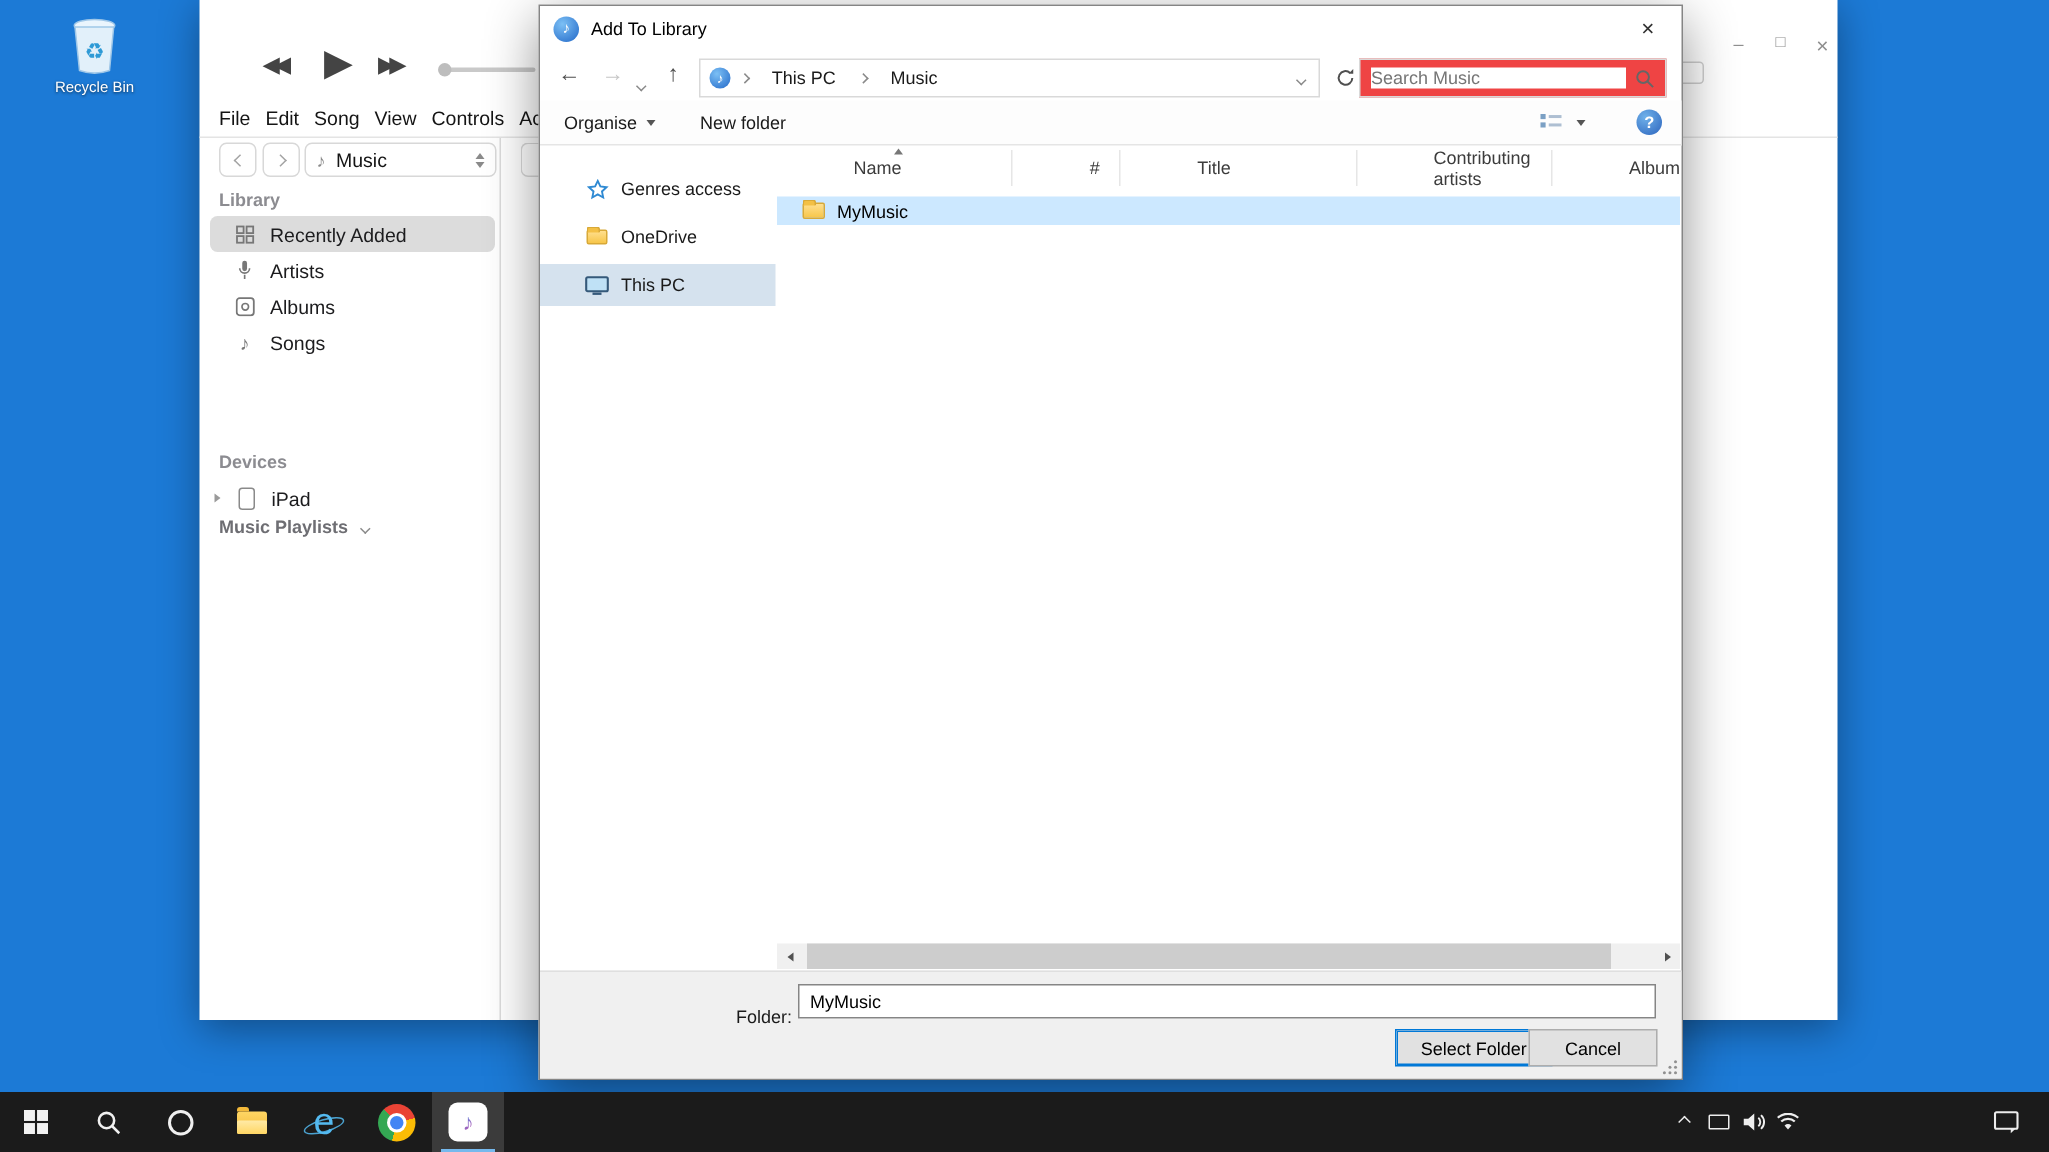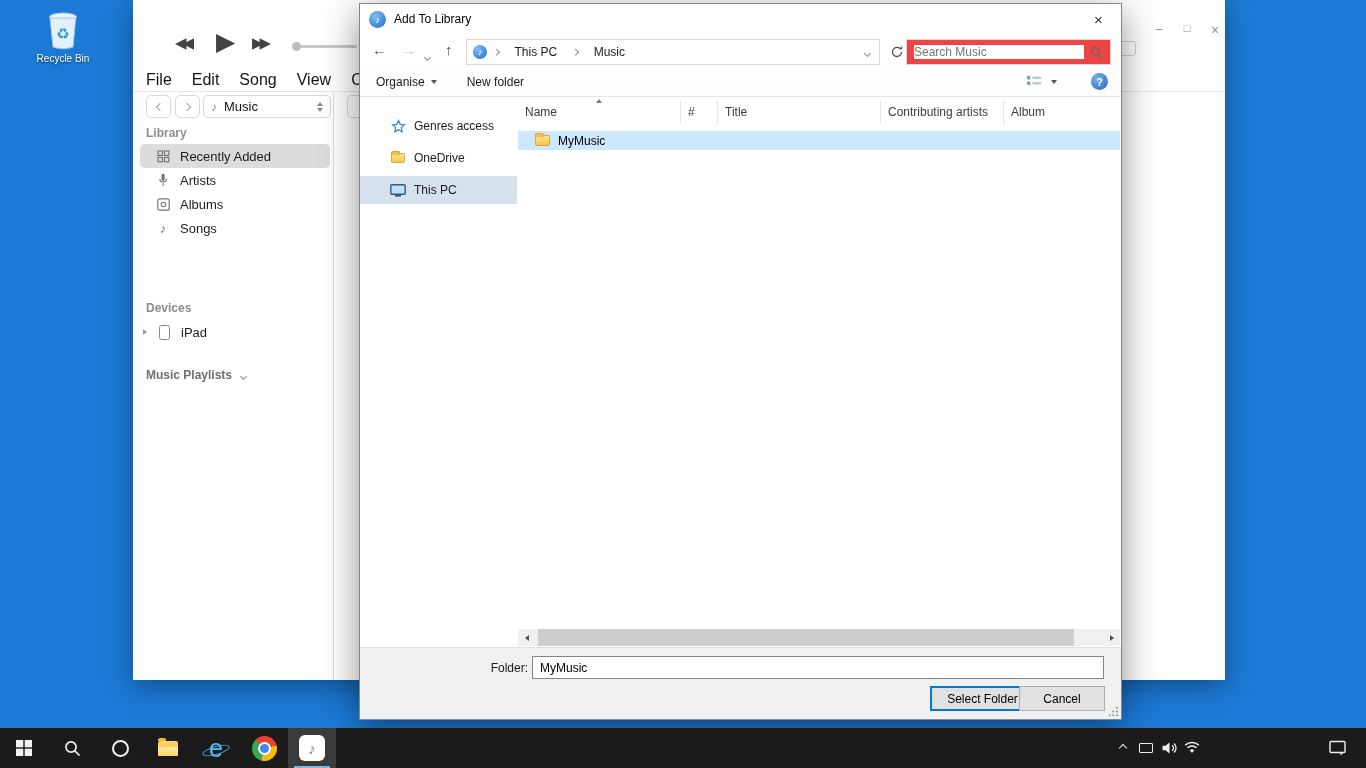--- a/index.html
+++ b/index.html
@@ -18,21 +18,21 @@
   
   .win { position:absolute; left:133px; top:0; width:1092px; height:680px; background:#fff; box-shadow:0 6px 26px rgba(0,0,0,.38); }
   .tr-rew  { position:absolute; left:42px;  top:34px; font-size:15px; letter-spacing:-4px; color:#444; }
   .tr-play { position:absolute; left:83px;  top:27px; font-size:25px; color:#444; }
   .tr-ffw  { position:absolute; left:119px; top:34px; font-size:15px; letter-spacing:-4px; color:#444; }
   .tr-vol  { position:absolute; left:160px; top:45px; width:64px; height:3px; background:#c9c9c9; border-radius:2px; }
   .tr-vol::before { content:''; position:absolute; left:-1px; top:-3px; width:9px; height:9px; border-radius:50%; background:#bdbdbd; }
   .win-controls { position:absolute; left:1020px; top:22px; display:flex; gap:16px; color:#8f8f8f; }
   .win-controls span { width:12px; text-align:center; }
   .partial-search { position:absolute; left:945px; top:41px; width:58px; height:15px; border:1px solid #cfcfcf; border-radius:3px; background:#fff; }
-  .menubar { position:absolute; left:13px; top:71px; display:flex; gap:20px; font-size:16px; color:#141414; white-space:nowrap; }
+  .menubar { position:absolute; left:13px; top:71px; display:flex; gap:10px; font-size:13px; color:#141414; white-space:nowrap; }
   .menubar span { cursor:default; }
   .win-hline { position:absolute; left:0; right:0; top:91px; border-top:1px solid #e4e4e4; }
   .win-vline { position:absolute; left:200px; top:92px; bottom:0; border-left:1px solid #dcdcdc; }
 
   .navbtn { position:absolute; top:95px; width:25px; height:23px; border:1px solid #d8d8d8; border-radius:5px; display:flex; align-items:center; justify-content:center; background:#fff; }
   .chv { display:inline-block; width:6px; height:6px; border-left:1.6px solid #a3a3a3; border-bottom:1.6px solid #a3a3a3; }
   .chv.l { transform:rotate(45deg); margin-left:2px; }
   .chv.r { transform:rotate(-135deg); margin-right:2px; }
   .chv-down { display:inline-block; width:5px; height:5px; border-right:1.4px solid #8a8a8a; border-bottom:1.4px solid #8a8a8a; transform:rotate(45deg); }
   .chv-sep { display:inline-block; width:4.5px; height:4.5px; border-right:1.3px solid #8a8a8a; border-bottom:1.3px solid #8a8a8a; transform:rotate(-45deg); }
@@ -74,35 +74,35 @@
   .tb-organise { margin-left:16px; display:flex; align-items:center; gap:6px; }
   .caret-dn { width:0; height:0; border-left:3.5px solid transparent; border-right:3.5px solid transparent; border-top:4px solid #555; }
   .tb-newfolder { margin-left:30px; }
   .tb-right { margin-left:auto; margin-right:13px; display:flex; align-items:center; gap:9px; }
   .help { width:17px; height:17px; border-radius:50%; background:radial-gradient(circle at 35% 30%, #6fb1ea, #2c64bd); color:#fff; font-weight:bold; font-size:11px; display:flex; align-items:center; justify-content:center; }
 
   .side-item { position:absolute; left:0; width:157px; height:28px; display:flex; align-items:center; gap:8px; padding-left:30px; font-size:12px; color:#1a1a1a; cursor:default; }
   .side-item.selected { background:#d5e2ee; }
 
   .list-hdr { position:absolute; top:96px; left:158px; right:1px; height:24px; display:flex; font-size:12px; color:#3c3c3c; }
-  .col { display:flex; align-items:center; padding-left:7px; border-right:1px solid #e6e6e6; height:100%; }
+  .col { display:flex; align-items:center; padding-left:7px; border-right:1px solid #e6e6e6; height:100%;margin-left:44px; }
   .sort-up { position:absolute; top:95px; left:236px; width:0; height:0; border-left:3.5px solid transparent; border-right:3.5px solid transparent; border-bottom:4px solid #777; }
   .file-row { position:absolute; top:127px; left:158px; right:1px; height:19px; background:var(--selection,#cce8ff); display:flex; align-items:center; gap:8px; padding-left:17px; font-size:12px; color:#000; }
   .folder-ic { width:15px; height:11px; background:linear-gradient(#ffdf8e,#f7c64a); border:1px solid #d8a938; border-radius:1.5px; position:relative; flex:none; }
   .folder-ic::before { content:''; position:absolute; top:-3.5px; left:-1px; width:7px; height:3px; background:#f3c045; border:1px solid #d8a938; border-bottom:none; border-radius:2px 2px 0 0; }
 
   .hscroll { position:absolute; left:158px; right:1px; top:625px; height:17px; background:#f0f0f0; display:flex; }
   .hs-btn { width:17px; height:17px; display:flex; align-items:center; justify-content:center; flex:none; }
   .hs-track { position:relative; flex:1; }
   .hs-thumb { position:absolute; left:3px; top:0; width:536px; height:17px; background:#cdcdcd; }
   .tri-l4 { width:0; height:0; border-right:4.5px solid #515151; border-top:3.5px solid transparent; border-bottom:3.5px solid transparent; }
   .tri-r4 { width:0; height:0; border-left:4.5px solid #515151; border-top:3.5px solid transparent; border-bottom:3.5px solid transparent; }
 
   .dlg-footer { position:absolute; left:0; right:0; bottom:0; height:72px; background:#f0f0f0; border-top:1px solid #dfdfdf; }
-  .folder-label { position:absolute; left:112px; top:13px; width:56px; text-align:right; font-size:12px; color:#1a1a1a; }
+  .folder-label { position:absolute; left:112px; top:23px; width:56px; text-align:right; font-size:12px; color:#1a1a1a; }
   .folder-input { position:absolute; left:172px; top:8px; width:572px; height:23px; border:1px solid #858585; padding:0 7px; font-size:12px; color:#000; font-family:"Liberation Sans",sans-serif; }
   .btn { position:absolute; top:38px; height:25px; font-size:12px; background:#e1e1e1; border:1px solid #adadad; font-family:"Liberation Sans",sans-serif; }
   .btn.primary { left:540px; width:105px; border-color:#0078d7; box-shadow:inset 0 0 0 1px var(--accent,#0078d7);margin-left:30px; }
   .btn.cancel  { left:659px; width:86px; }
 
   
   .taskbar { position:absolute; left:0; right:0; bottom:0; height:40px; background:var(--taskbar,#1b1b1b); display:flex; }
   .tb-btn { width:48px; height:40px; display:flex; align-items:center; justify-content:center; position:relative; }
   .tb-btn.active { background:rgba(255,255,255,.14); }
   .tb-btn.active::after { content:''; position:absolute; left:6px; right:6px; bottom:0; height:2px; background:#76b9ed; }
@@ -213,21 +213,21 @@
 
   <div class="sb-header" style="top:301px;">Devices</div>
   <div class="sb-item" style="top:320px; padding-left:3px;">
     <span class="tri-r"></span>
     <span class="icon-cell">
         <span class="ipad-ic"></span>
       </span>
     <span>iPad</span>
   </div>
 
-  <div class="sb-header" style="top:368px; color:#6e6e73;">
+  <div class="sb-header" style="top:344px; color:#6e6e73;">
     <span>Music Playlists</span>
     <span class="chv-down" style="margin-left:6px;"></span>
   </div>
 </div>
 
 <div class="dlg">
   <div class="dlg-title">
     <span class="logo">♪</span>
     <span>Add To Library</span>
   </div>

